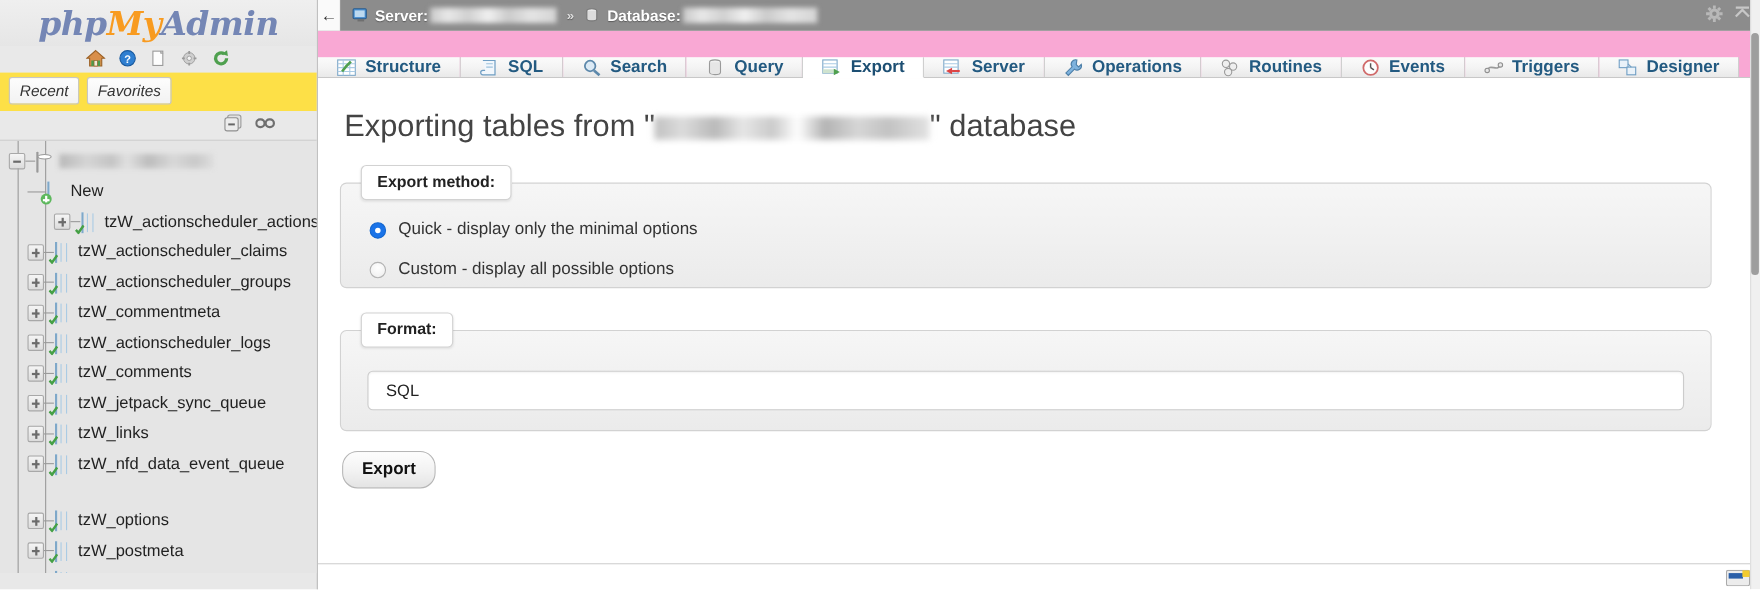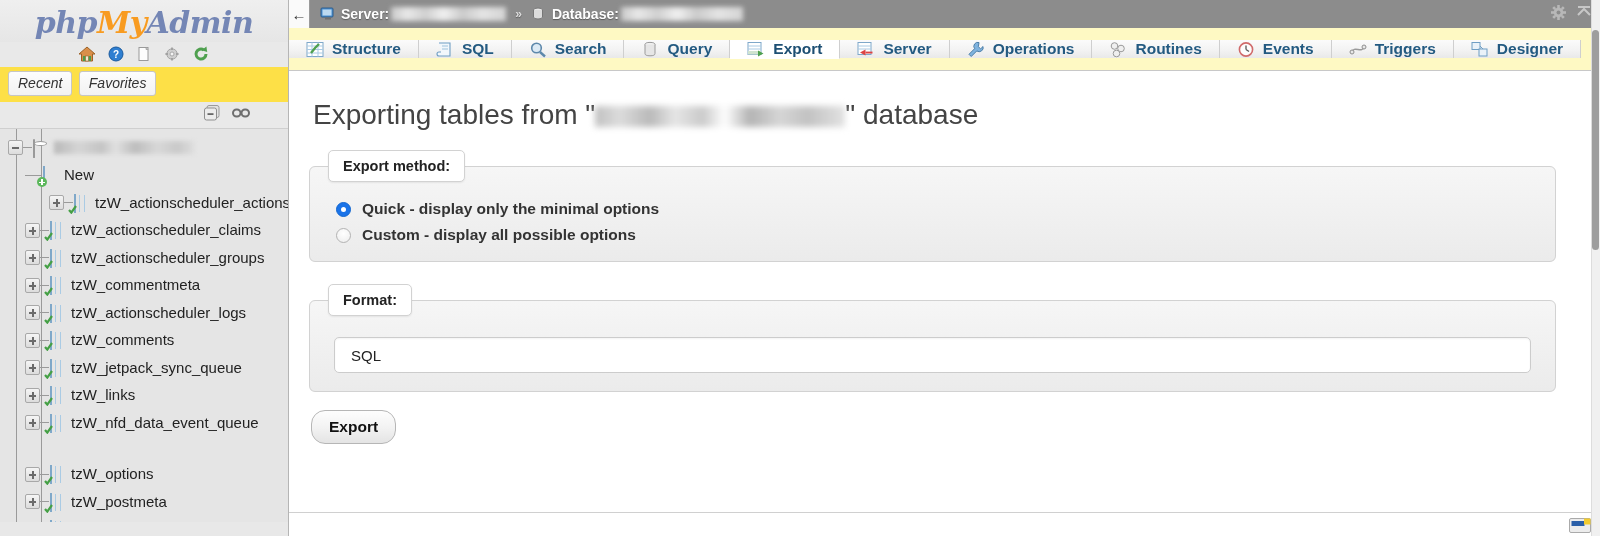--- a/index.html
+++ b/index.html
@@ -217,23 +217,23 @@
     filter: blur(2.4px);
     vertical-align: middle;
   }
   .sep { color: #ddd; margin: 0 9px; font-size: 12px; }
   .topicons { position: absolute; right: 8px; top: 4px; display: flex; gap: 9px; align-items:center;}
   .gear-ic { width: 17px; height: 17px; }
   .coll-ic { width: 16px; height: 16px; }
 
   .tabs {
     height: 43px;
-    background: #fef9c3;
+    background: #f9a8d4;
     display: flex;
-    align-items: center;
+    align-items: flex-end;
     border-bottom: 1px solid #c8c8c8;
   }
   .tab {
     display: flex; align-items: center; gap: 8px;
     padding: 0 17px;
     background: linear-gradient(to bottom,#fbfbfb 0%,#f3f3f3 55%,#e9e9e9 100%);
     border-right: 1px solid #cfcfcf;
     color: #235a81; font-size: 15.5px; font-weight: bold;
     position: relative;
     white-space: nowrap;
@@ -279,23 +279,23 @@
     font-size: 14.5px;
     font-weight: bold;
     color: #222;
     margin-left: 2px;
     box-shadow: 0 1px 2px rgba(0,0,0,.07);
   }
   #methodset { height: 112px; }
   .radio-row {
     display: flex; align-items: center;
     margin: 6px 0 0 10px;
-    font-size: 15.5px; color: #333; font-weight: bold;
-  }
-  .radio-row + .radio-row { margin-top: 8px; }
+    font-size: 15.5px; color: #333;
+  }
+  .radio-row + .radio-row { margin-top: 18px; }
   .radio {
     width: 15px; height: 15px; border-radius: 50%;
     border: 1px solid #b3b3b3;
     background: radial-gradient(circle at 50% 35%, #ffffff, #ececec);
     margin-right: 11px;
     position: relative; flex: 0 0 15px;
   }
   .radio.on {
     background: #1a73e8;
     border: 1px solid #1367d0;

